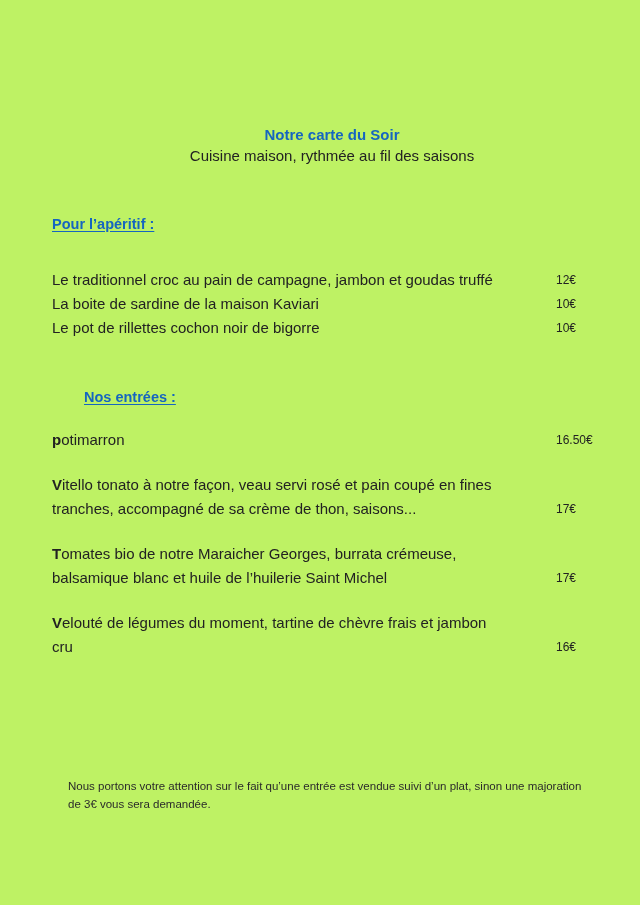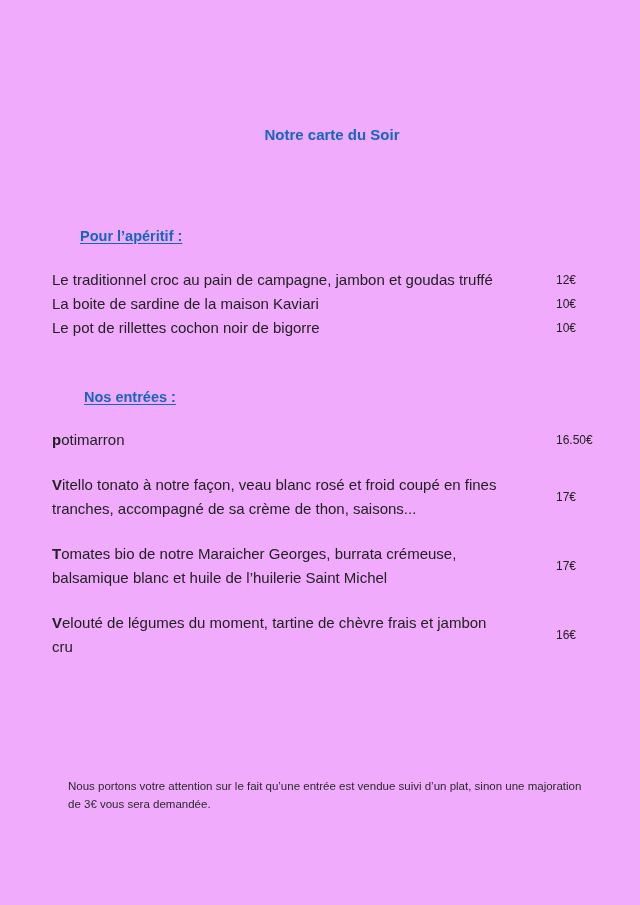--- a/index.html
+++ b/index.html
@@ -5,66 +5,67 @@
   :root { --accent: #1565C0; --ink: #222222; }
   * { margin: 0; padding: 0; box-sizing: border-box; }
   html, body { background: #ffffff; }
   body {
     width: 640px; height: 905px;
     font-family: "Liberation Sans", sans-serif;
     color: var(--ink);
     position: relative;
     overflow: hidden;
   }
-  .page { position: absolute; inset: 0; background: #f0abfc; }
+  .page { position: absolute; inset: 0; background: #bef264; }
 
   .title {
     position: absolute; top: 126px; left: 52px; width: 560px;
     text-align: center; font-size: 15px; font-weight: 700;
     color: var(--accent); line-height: 17px;
   }
   .subtitle {
     position: absolute; top: 147px; left: 52px; width: 560px;
     text-align: center; font-size: 15px; line-height: 17px;
   }
 
   .section-heading {
     position: absolute; left: 52px;
     font-size: 14.5px; font-weight: 700; color: var(--accent);
     text-decoration: underline; text-underline-offset: 2px;
     line-height: 17px;
   }
-  .heading-aperitif { top: 228px; margin-left: 28px; }
+  .heading-aperitif { top: 216px; }
   .heading-entrees  { top: 389px; margin-left: 32px; }
 
   .items { position: absolute; left: 52px; width: 560px; }
   .items-aperitif { top: 268px; }
   .items-entrees  { top: 428px; }
 
-  .item { display: flex; align-items: center; }
+  .item { display: flex; align-items: flex-end; }
   .items-entrees .item { margin-bottom: 21px; }
   .item-text { width: 492px; flex: none; font-size: 15px; line-height: 24px; }
   .item-price { padding-left: 12px; font-size: 12px; line-height: 24px; white-space: nowrap; }
   .boldfirst .item-line:first-child::first-letter { font-weight: 700; }
 
   .notice {
     position: absolute; top: 778px; left: 68px; width: 575px;
     font-size: 11.5px; line-height: 17.5px; color: #2a2a2a;
   }
   .smallprint {
     position: absolute; top: 839px; left: 73px;
     font-size: 11.5px; line-height: 15px; color: #2a2a2a;
   }
 </style>
 </head>
 <body>
 
 <div class="page">
 
   <div class="title">Notre carte du Soir</div>
+  <div class="subtitle">Cuisine maison, rythmée au fil des saisons</div>
 
   <div class="section-heading heading-aperitif">Pour l’apéritif :</div>
 
   <div class="items items-aperitif">
       <div class="item">
         <div class="item-text">
           <div class="item-line">Le traditionnel croc au pain de campagne, jambon et goudas truffé</div>
         </div>
         <div class="item-price">12€</div>
       </div>
@@ -86,21 +87,21 @@
 
   <div class="items items-entrees">
       <div class="item">
         <div class="item-text boldfirst">
           <div class="item-line">potimarron</div>
         </div>
         <div class="item-price">16.50€</div>
       </div>
       <div class="item">
         <div class="item-text boldfirst">
-          <div class="item-line">Vitello tonato à notre façon, veau blanc rosé et froid coupé en fines</div>
+          <div class="item-line">Vitello tonato à notre façon, veau servi rosé et pain coupé en fines</div>
           <div class="item-line">tranches, accompagné de sa crème de thon, saisons...</div>
         </div>
         <div class="item-price">17€</div>
       </div>
       <div class="item">
         <div class="item-text boldfirst">
           <div class="item-line">Tomates bio de notre Maraicher Georges, burrata crémeuse,</div>
           <div class="item-line">balsamique blanc et huile de l’huilerie Saint Michel</div>
         </div>
         <div class="item-price">17€</div>

